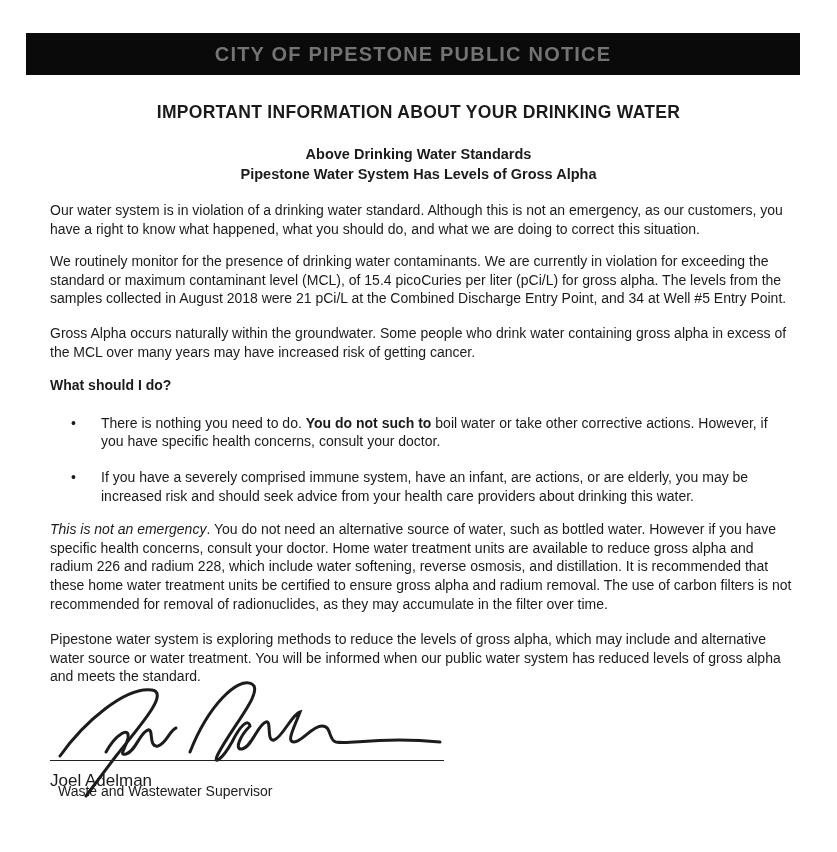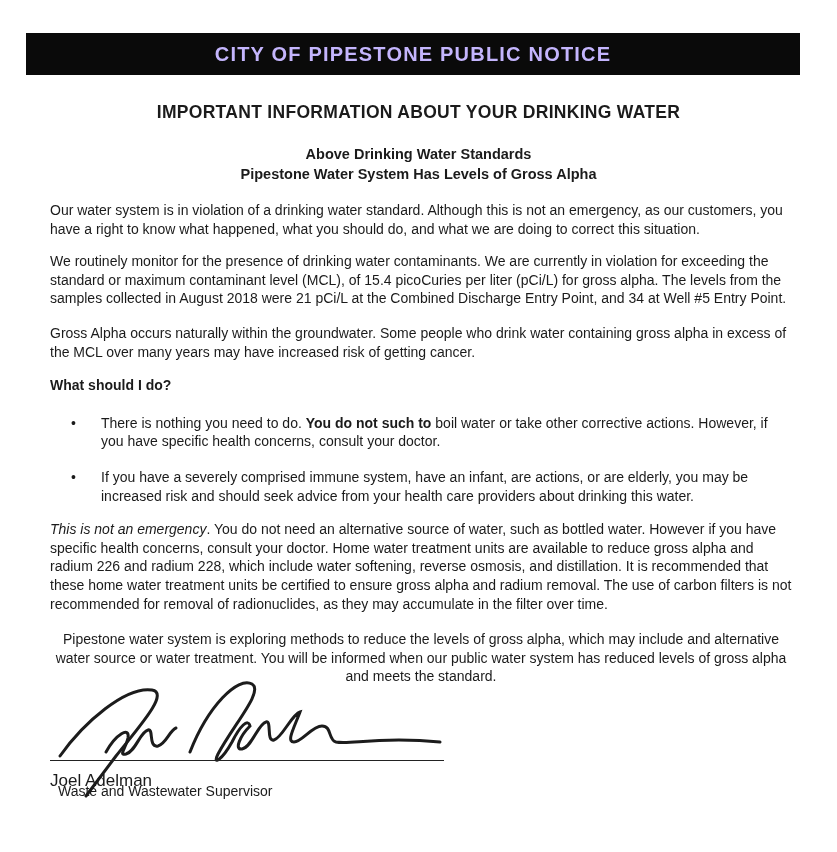--- a/index.html
+++ b/index.html
@@ -10,21 +10,21 @@
     background: #ffffff;
     font-family: "Liberation Sans", "DejaVu Sans", sans-serif;
     color: #1b1b1b;
     overflow: hidden;
     box-sizing: border-box;
   }
   .banner {
     margin: 33px 37px 0 26px;
     height: 42px;
     background: #0a0a0a;
-    color: #c4b5fd;
+    color: #737373;
     text-align: center;
     line-height: 42px;
     font-size: 20px;
     font-weight: 700;
     letter-spacing: 1.2px;
   }
   .main-heading {
     margin-top: 27px;
     text-align: center;
     font-size: 17.5px;
@@ -56,21 +56,21 @@
   .bullet-1 { margin-top: 19px; }
   .bullet-2 { margin-top: 17px; }
   .bullet-marker {
     width: 30px;
     margin-left: 21px;
     flex: 0 0 auto;
     font-size: 14px;
   }
   .bullet-text { flex: 1 1 auto; }
   .p4 { margin-top: 15px; }
-  .p5 { margin-top: 17px; text-align: center; }
+  .p5 { margin-top: 17px; }
   .bold { font-weight: 700; }
   .bold-italic { font-weight: 400; font-style: italic; }
   .signature-block {
     position: relative;
     margin-top: 6px;
     height: 110px;
   }
   .signature-svg {
     position: absolute;
     left: -8px;

